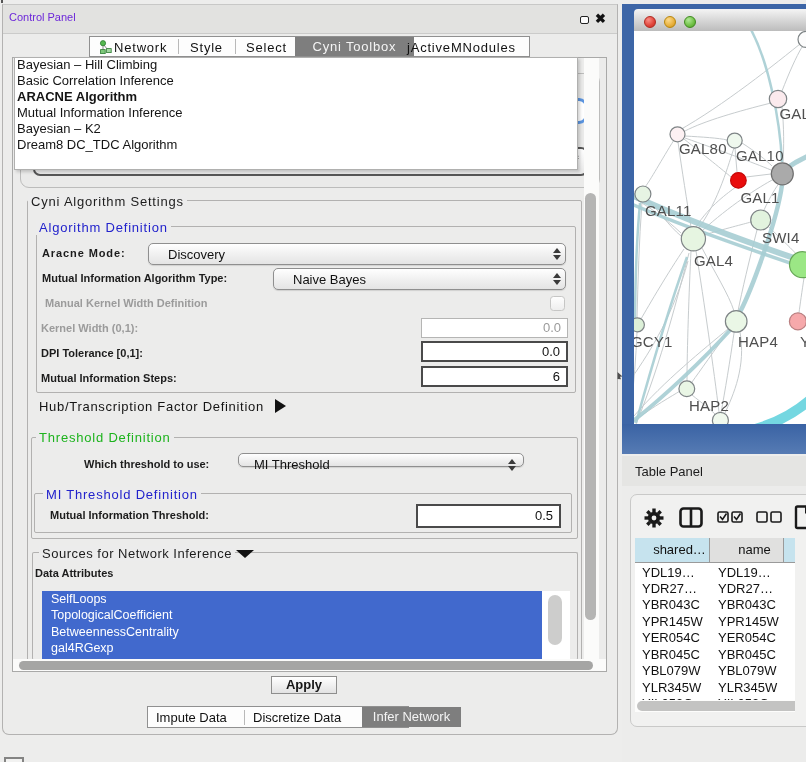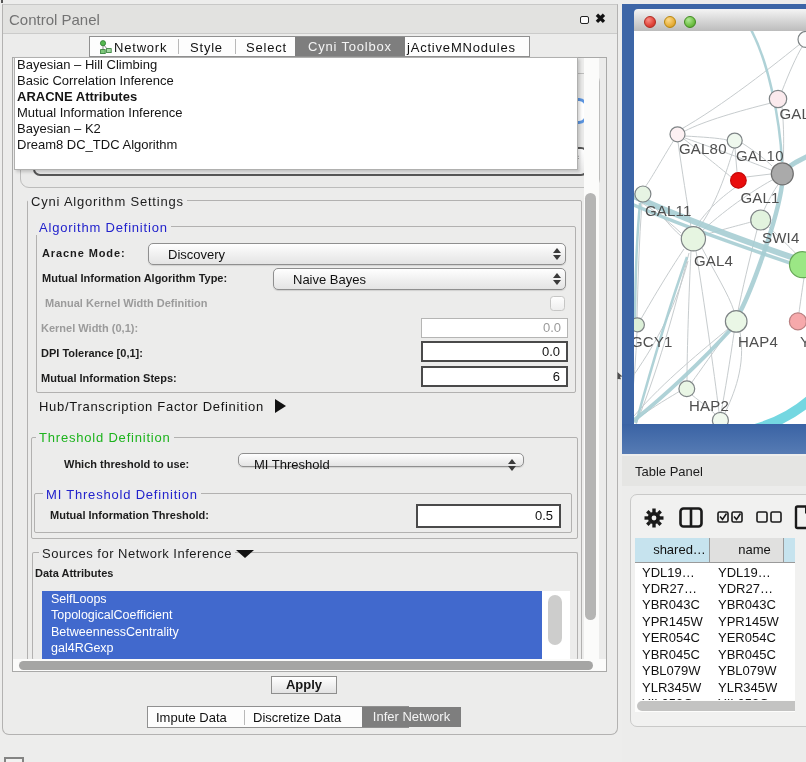--- a/index.html
+++ b/index.html
@@ -17,39 +17,39 @@
   .gtitle{position:absolute;font-size:13px;background:#ececec;padding:0 3px;white-space:nowrap;letter-spacing:0.8px;}
   .tabtxt{letter-spacing:0.8px;}
 </style>
 </head>
 <body>
 
 <div class="abs" id="cpwin" style="left:2px;top:4px;width:616px;height:731px;background:#ececeb;border:1px solid #b3b2b1;border-top-color:#c8c8c7;border-radius:0 0 7px 7px;box-sizing:border-box;">
 </div>
 
 <div class="abs" style="left:3px;top:5px;width:614px;height:28px;background:#e2e2e0;border-bottom:1px solid #cbcbca;"></div>
-<div class="abs" style="left:9px;top:11px;font-size:15px;color:#737373;">Control Panel</div>
+<div class="abs" style="left:9px;top:11px;font-size:11px;color:#6d28d9;">Control Panel</div>
 
 <div class="abs" style="left:580px;top:16px;width:6.5px;height:5.5px;border:1.6px solid #232323;border-radius:2px;background:#fbfbfb;"></div>
 <div class="abs" style="left:595px;top:11px;font-size:13px;font-weight:bold;color:#111;">✖</div>
 
 <div class="abs" id="toptabs" style="left:89px;top:36px;width:441px;height:21px;background:#fdfdfd;border:1px solid #909090;box-sizing:border-box;font-size:13px;color:#111;">
   <svg class="abs" style="left:9px;top:3px;" width="13" height="14" viewBox="0 0 13 14">
     <line x1="4" y1="4" x2="9" y2="10" stroke="#888" stroke-width="1"></line>
     <line x1="4" y1="4" x2="4" y2="11" stroke="#888" stroke-width="1"></line>
     <circle cx="4" cy="3.2" r="2.6" fill="#55b84f" stroke="#2e7d32" stroke-width="0.8"></circle>
     <rect x="1.6" y="9.6" width="4.6" height="4" fill="#7dc87a" stroke="#2e7d32" stroke-width="0.8"></rect>
     <rect x="7.6" y="8.6" width="4.6" height="4" fill="#a5d8a2" stroke="#2e7d32" stroke-width="0.8"></rect>
   </svg>
   <div class="abs tabtxt" style="left:24px;top:3px;">Network</div>
   <div class="abs" style="left:88px;top:2px;width:1px;height:15px;background:#b9b9b9;"></div>
   <div class="abs tabtxt" style="left:100px;top:3px;">Style</div>
   <div class="abs" style="left:145px;top:2px;width:1px;height:15px;background:#b9b9b9;"></div>
   <div class="abs tabtxt" style="left:156px;top:3px;">Select</div>
-  <div class="abs tabtxt" style="left:205px;top:0;width:110px;height:19px;background:#7e7e7e;color:#f4f4f4;text-align:center;line-height:19px;">Cyni Toolbox</div>
+  <div class="abs tabtxt" style="left:205px;top:0;width:119px;height:19px;background:#7e7e7e;color:#f4f4f4;text-align:center;line-height:19px;">Cyni Toolbox</div>
   <div class="abs tabtxt" style="left:317px;top:3px;">jActiveMNodules</div>
 </div>
 
 <div class="abs" style="left:12px;top:57px;width:595px;height:615px;border:1px solid #a9a9a8;background:#ececeb;box-sizing:border-box;"></div>
 
 <div class="abs" style="left:20px;top:73px;width:578px;height:113px;border:1px solid #bcbcbb;border-radius:9px;background:#eaeae9;"></div>
 <div class="abs" style="left:330px;top:98px;width:258px;height:26px;border:3.5px solid #5b95e0;border-radius:9px;background:#fff;box-sizing:border-box;"></div>
 <div class="abs" style="left:33px;top:147px;width:555px;height:29px;border:2px solid #565656;border-radius:7px;background:linear-gradient(#fefefe,#e8e8e8);box-sizing:border-box;"></div>
 <div class="spin" style="left:572px;top:153px;transform:scale(0.7);">
     <div class="u"></div>
@@ -91,21 +91,21 @@
 
 <div class="lbl" style="left:41px;top:372px;">Mutual Information Steps:</div>
 <div class="field" style="left:421px;top:366px;width:147px;height:21px;box-sizing:border-box;line-height:17px;">6</div>
 
 <div class="abs" style="left:39px;top:399px;font-size:13px;color:#141414;letter-spacing:0.7px;">Hub/Transcription Factor Definition</div>
 <div class="abs" style="left:275px;top:399px;width:0;height:0;border-top:7px solid transparent;border-bottom:7px solid transparent;border-left:11px solid #111;"></div>
 
 <div class="gbox" style="left:31px;top:437px;width:545px;height:100px;"></div>
 <div class="gtitle" style="left:36px;top:430px;color:#1db31d;">Threshold Definition</div>
 
-<div class="lbl" style="left:64px;top:458px;">Which threshold to use:</div>
+<div class="lbl" style="left:84px;top:458px;">Which threshold to use:</div>
 <div class="combo" style="left:238px;top:453px;width:286px;height:14px;box-sizing:border-box;">
     <span class="ct" style="left:15px;">MI Threshold</span>
   </div>
 <div class="spin" style="left:508px;top:459px;">
     <div class="u"></div>
     <div class="d"></div>
   </div>
 
 <div class="gbox" style="left:34px;top:493px;width:536px;height:38px;"></div>
 <div class="gtitle" style="left:43px;top:487px;color:#2222cc;">MI Threshold Definition</div>
@@ -122,21 +122,21 @@
 <div class="abs" style="left:42px;top:591px;width:528px;height:68px;background:#ffffff;"></div>
 <div class="abs" style="left:42px;top:591px;width:500px;height:68px;background:#4169cd;color:#fff;font-size:12.5px;line-height:16.4px;padding-left:9px;box-sizing:border-box;">SelfLoops<br>TopologicalCoefficient<br>BetweennessCentrality<br>gal4RGexp</div>
 <div class="abs" style="left:548px;top:595px;width:14px;height:50px;background:#cdcdcc;border-radius:7px;"></div>
 
 <div class="abs" style="left:584px;top:58px;width:15px;height:613px;background:#fbfbfa;"></div>
 <div class="abs" style="left:585px;top:193px;width:11px;height:427px;background:#b5b5b4;border-radius:5.5px;"></div>
 <div class="abs" style="left:13px;top:659px;width:593px;height:12px;background:#fbfbfa;"></div>
 <div class="abs" style="left:19px;top:661px;width:574px;height:9px;background:#a5a5a4;border-radius:4.5px;"></div>
 
 <div class="abs" id="dropdown" style="left:14px;top:57px;width:564px;height:113px;background:#fff;border:1px solid #b0b0af;box-sizing:border-box;box-shadow:2px 2px 3px rgba(0,0,0,0.18);font-size:13px;color:#141414;">
-  <div style="padding-left:2px;line-height:16px;margin-top:-1px;">Bayesian – Hill Climbing<br>Basic Correlation Inference<br><b>ARACNE Attributes</b><br>Mutual Information Inference<br>Bayesian – K2<br>Dream8 DC_TDC Algorithm</div>
+  <div style="padding-left:2px;line-height:16px;margin-top:-1px;">Bayesian – Hill Climbing<br>Basic Correlation Inference<br><b>ARACNE Algorithm</b><br>Mutual Information Inference<br>Bayesian – K2<br>Dream8 DC_TDC Algorithm</div>
 </div>
 
 <div class="abs" style="left:271px;top:676px;width:66px;height:18px;background:linear-gradient(#ffffff,#e2e2e2);border:1px solid #8e8e8d;border-radius:0;box-sizing:border-box;text-align:center;font-size:13px;font-weight:bold;color:#161616;line-height:16px;">Apply</div>
 
 <div class="abs" id="bottabs" style="left:147px;top:706px;width:262px;height:22px;background:#fdfdfd;border:1px solid #909090;box-sizing:border-box;font-size:13px;color:#111;">
   <div class="abs" style="left:8px;top:3px;">Impute Data</div>
   <div class="abs" style="left:96px;top:3px;width:1px;height:15px;background:#b9b9b9;"></div>
   <div class="abs" style="left:105px;top:3px;">Discretize Data</div>
   <div class="abs" style="left:214px;top:0;width:99px;height:20px;background:#7e7e7e;color:#f4f4f4;text-align:center;line-height:20px;">Infer Network</div>
 </div>

